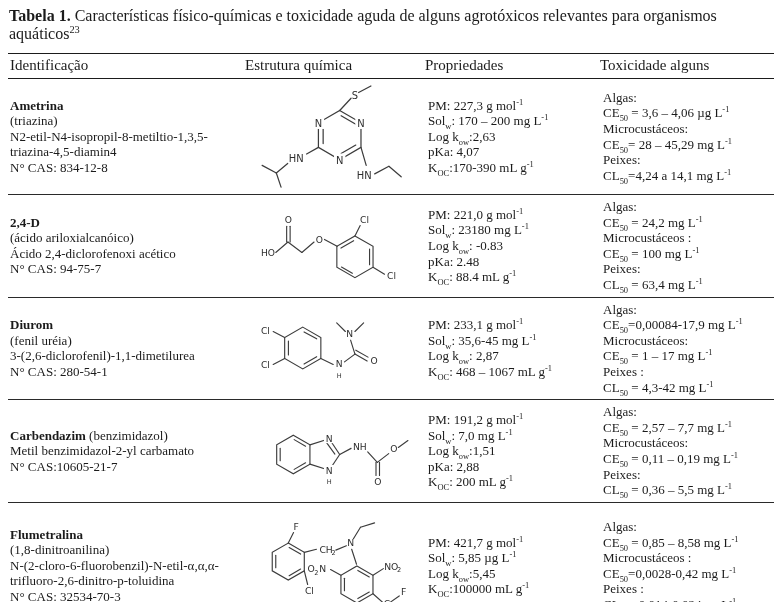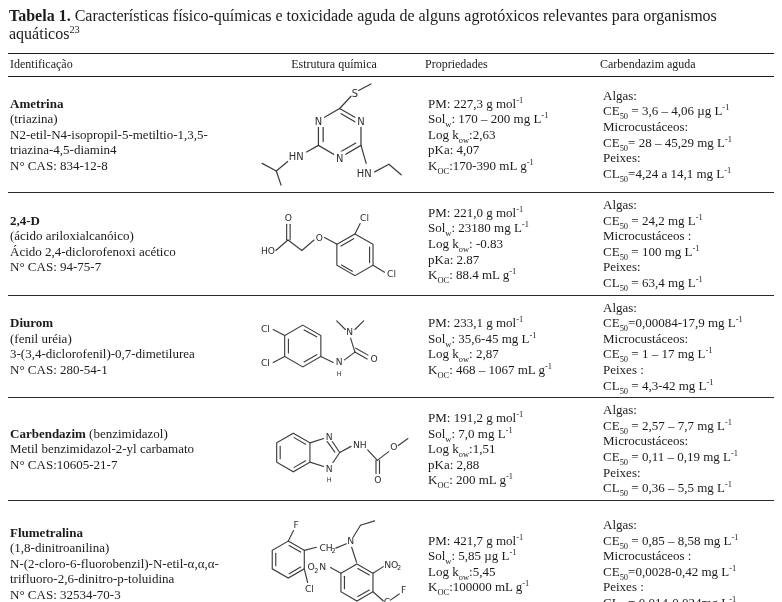--- a/index.html
+++ b/index.html
@@ -10,24 +10,24 @@
   .page { padding: 5px 8px 0 8px; }
   .title { font-size: 16px; margin: 2px 0 10px 1px; }
   .title b { font-weight: bold; }
   sub, sup { font-size: 0.65em; line-height: 0; }
   table.main {
     width: 766px; border-collapse: collapse; table-layout: fixed;
     border-bottom: 1.6px solid #1b1b1b;
   }
   thead tr { border-top: 1.7px solid #1b1b1b; border-bottom: 1.7px solid #1b1b1b; }
   th {
-    font-weight: normal; text-align: left; font-size: 12px;
+    font-weight: normal; text-align: left; font-size: 15px;
     padding: 3px 0 4px 2px; vertical-align: middle;
   }
-  th.center { text-align: center; padding-left: 0; }
+  th.center { text-align: left; padding-left: 0; }
   tbody tr { border-top: 1px solid #2a2a2a; }
   tbody tr:first-child { border-top: none; }
   td { vertical-align: middle; font-size: 13px; line-height: 15.6px; padding: 4px 2px; }
   td.idcell { padding-left: 2px; }
   td.structcell { text-align: center; }
   td.propcell, td.toxcell { padding-left: 5px; }
   tr.r1 { height: 116px; } tr.r2 { height: 93px; } tr.r3 { height: 91px; }
   tr.r4 { height: 90px; } tr.r5 { height: 126px; }
   .drugname b { font-weight: bold; }
   svg.struct { display: block; margin: 0 auto; }
@@ -52,31 +52,31 @@
       <col style="width:237px">
         <col style="width:178px">
         <col style="width:175px">
         <col style="width:176px">
     </colgroup>
     <thead>
       <tr>
         <th>Identificação</th>
         <th class="center">Estrutura química</th>
         <th>Propriedades</th>
-        <th>Carbendazim aguda</th>
+        <th>Toxicidade alguns</th>
       </tr>
     </thead>
     <tbody>
 
       <tr class="r1">
         <td class="idcell">
           <div class="drugname"><b>Ametrina</b><span></span></div>
           <div class="lines">
               <div>(triazina)</div>
-              <div>N2-etil-N4-isopropil-5-metiltio-1,3,5-</div>
+              <div>N2-etil-N4-isopropil-8-metiltio-1,3,5-</div>
               <div>triazina-4,5-diamin4</div>
               <div>N° CAS: 834-12-8</div>
             </div>
         </td>
         <td class="structcell">
           <svg class="struct" width="175" height="106" viewBox="0 0 185 112">
             <polygon class="bond" points="98,28 120.5,41 120.5,67 98,80 75.5,67 75.5,41"></polygon>
             <line class="bond" x1="99.5" y1="33.5" x2="115" y2="42.5"></line>
             <line class="bond" x1="115" y1="64.5" x2="99.5" y2="73.5"></line>
             <line class="bond" x1="80.5" y1="63" x2="80.5" y2="45"></line>
@@ -149,42 +149,42 @@
             <text x="75" y="47">O</text>
             <text x="127" y="24">Cl</text>
             <text x="158" y="89">Cl</text>
           </svg>
         </td>
         <td class="propcell">
           <div class="lines">
               <div>PM: 221,0 g mol<sup>-1</sup></div>
               <div>Sol<sub>w</sub>: 23180 mg L<sup>-1</sup></div>
               <div>Log k<sub>ow</sub>: -0.83</div>
-              <div>pKa: 2.87</div>
+              <div>pKa: 2.48</div>
               <div>K<sub>OC</sub>: 88.4 mL g<sup>-1</sup></div>
             </div>
         </td>
         <td class="toxcell">
           <div class="lines">
               <div>Algas:</div>
               <div>CE<sub>50</sub> = 24,2 mg L<sup>-1</sup></div>
               <div>Microcustáceos :</div>
               <div>CE<sub>50</sub> = 100 mg L<sup>-1</sup></div>
               <div>Peixes:</div>
               <div>CL<sub>50</sub> = 63,4 mg L<sup>-1</sup></div>
             </div>
         </td>
       </tr>
 
       <tr class="r3">
         <td class="idcell">
           <div class="drugname"><b>Diurom</b><span></span></div>
           <div class="lines">
               <div>(fenil uréia)</div>
-              <div>3-(3,4-diclorofenil)-0,7-dimetilurea</div>
+              <div>3-(2,6-diclorofenil)-1,1-dimetilurea</div>
               <div>N° CAS: 280-54-1</div>
             </div>
         </td>
         <td class="structcell">
           <svg class="struct" width="161" height="80" viewBox="0 0 185 92">
             <polygon class="bond" points="56,22 76.8,34 76.8,58 56,70 35.2,58 35.2,34"></polygon>
             <line class="bond" x1="57.5" y1="27.5" x2="72" y2="35.5"></line>
             <line class="bond" x1="72" y1="56" x2="57.5" y2="64.5"></line>
             <line class="bond" x1="39.5" y1="54" x2="39.5" y2="38"></line>
             <line class="bond" x1="35.2" y1="34" x2="22" y2="27"></line>

